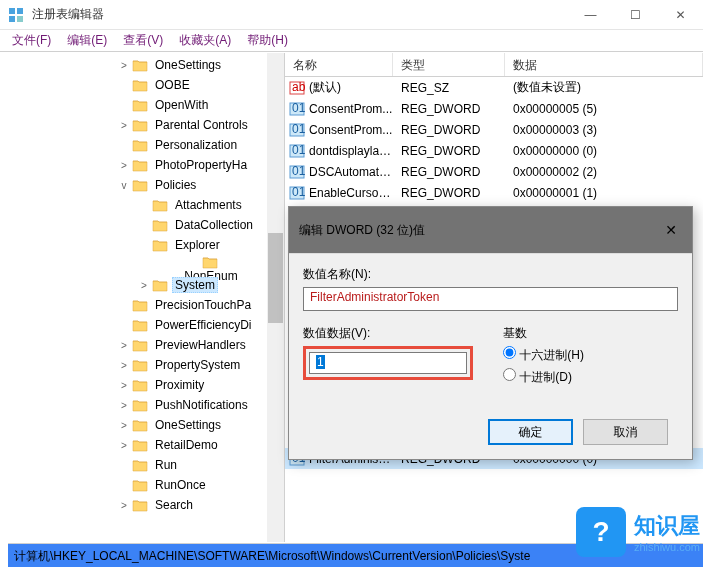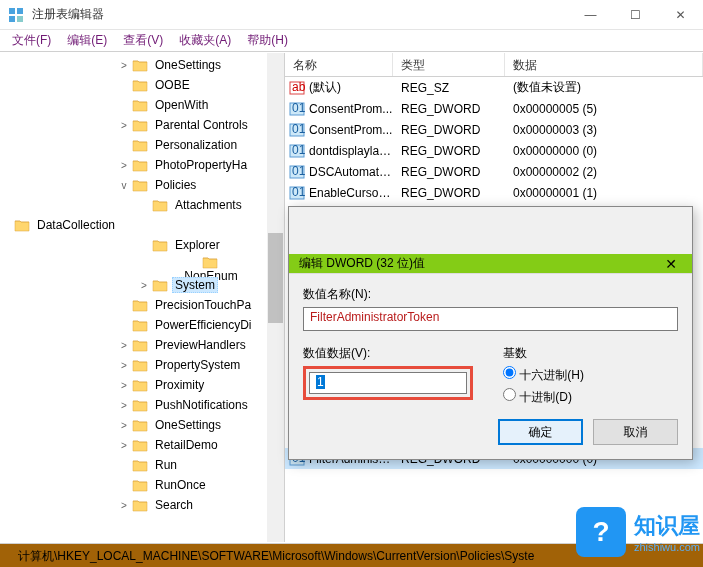--- a/index.html
+++ b/index.html
@@ -36,35 +36,35 @@
 .list-header .c3 { flex: 1; }
 .list-row { display: flex; height: 21px; align-items: center; }
 .list-row .c1 { width: 108px; padding-left: 4px; display: flex; align-items: center; overflow: hidden; }
 .list-row .c2 { width: 112px; padding-left: 8px; }
 .list-row .c3 { flex: 1; padding-left: 8px; }
 .list-row .reg-icon { width: 16px; height: 16px; margin-right: 4px; display: inline-block; flex-shrink: 0; }
 .list-row .txt { white-space: nowrap; overflow: hidden; text-overflow: ellipsis; }
 .list-row.selected { background: #cce8ff; }
 .list-row.selected .txt, .list-row.selected .c2, .list-row.selected .c3 { color: #000; }
 
-.statusbar { position: absolute; bottom: 0; left: 0; right: 0; height: 24px; padding: 4px 18px; background: #a16207; border-top: 1px solid #d0d0d0; white-space: nowrap; overflow: hidden; }
+.statusbar { position: absolute; bottom: 0; left: 8px; right: 0; height: 24px; padding: 4px 6px; background: #3b82f6; border-top: 1px solid #d0d0d0; white-space: nowrap; overflow: hidden; }
 
 .dialog { position: absolute; left: 288px; top: 206px; width: 405px; height: 254px; background: #f0f0f0; border: 1px solid #888; box-shadow: 3px 3px 12px rgba(0,0,0,0.25); z-index: 10; }
-.dialog .dtitle { height: 20px; display: flex; align-items: center; padding: 0 6px 0 10px; background: #84cc16; border-bottom: 1px solid #ddd; margin-top: 47px; }
+.dialog .dtitle { height: 47px; display: flex; align-items: center; padding: 0 6px 0 10px; background: #737373; border-bottom: 1px solid #ddd; }
 .dialog .dtitle .t { flex: 1; color: #000; }
 .dialog .dtitle .close { width: 30px; text-align: center; font-size: 14px; }
 .dialog .dbody { padding: 12px 14px; }
 .dialog .field-label { color: #000; margin-bottom: 4px; }
 .dialog .text-input { width: 100%; height: 24px; border: 1px solid #7a7a7a; background: #fff; padding: 2px 6px; color: #b91c1c; }
 .dialog .value-group { display: flex; margin-top: 14px; gap: 30px; }
 .dialog .value-box { border: 3px solid #e74c3c; padding: 3px; width: 170px; }
 .dialog .value-input { width: 100%; height: 22px; border: 1px solid #7a7a7a; background: #fff; padding: 2px 6px; color: #000; }
 .dialog .value-input .sel { background: #0078d7; color: #fff; padding: 0 1px; }
 .dialog .radio-group label { display: block; margin: 4px 0; }
-.dialog .buttons { position: absolute; right: 14px; bottom: 14px; display: flex; gap: 10px; }
+.dialog .buttons { position: absolute; right: 24px; bottom: 14px; display: flex; gap: 10px; }
 .dialog .buttons button { width: 85px; height: 26px; background: #e1e1e1; border: 1px solid #adadad; }
 .dialog .buttons button.primary { border: 2px solid #0078d7; background: #e5f1fb; }
 
 .watermark { position: absolute; right: 3px; bottom: 10px; z-index: 20; display: flex; align-items: center; gap: 8px; }
 .watermark .bubble { width: 50px; height: 50px; background: #2196f3; border-radius: 8px; display: flex; align-items: center; justify-content: center; color: #fff; font-size: 28px; font-weight: bold; }
 .watermark .wm-text { color: #2196f3; }
 .watermark .wm-text .big { font-size: 22px; font-weight: bold; }
 .watermark .wm-text .small { font-size: 11px; color: #5aaef5; }
 </style>
 </head>
@@ -156,21 +156,21 @@
           <span class="label">Policies</span>
         </div>
         <div class="tree-item" style="padding-left: 138px;">
           <span class="toggle"></span>
           <span class="folder-icon"><svg viewBox="0 0 16 14" width="16" height="14">
               <path class="folder-svg" d="M1 3 h5 l1 1 h8 v9 h-14 z"></path>
               <path d="M1 3 h5 l1 1 h8" fill="none" stroke="#d9a23b" stroke-width="0.5"></path>
             </svg></span>
           <span class="label">Attachments</span>
         </div>
-        <div class="tree-item" style="">
+        <div class="tree-item" style="padding-left: 138px;">
           <span class="toggle"></span>
           <span class="folder-icon"><svg viewBox="0 0 16 14" width="16" height="14">
               <path class="folder-svg" d="M1 3 h5 l1 1 h8 v9 h-14 z"></path>
               <path d="M1 3 h5 l1 1 h8" fill="none" stroke="#d9a23b" stroke-width="0.5"></path>
             </svg></span>
           <span class="label">DataCollection</span>
         </div>
         <div class="tree-item" style="padding-left: 138px;">
           <span class="toggle"></span>
           <span class="folder-icon"><svg viewBox="0 0 16 14" width="16" height="14">

